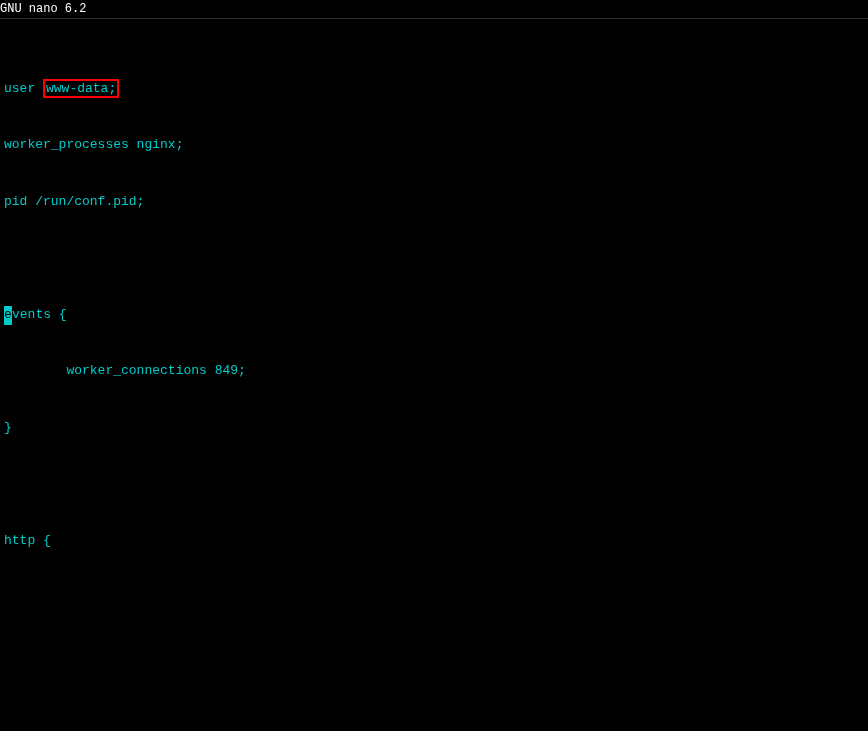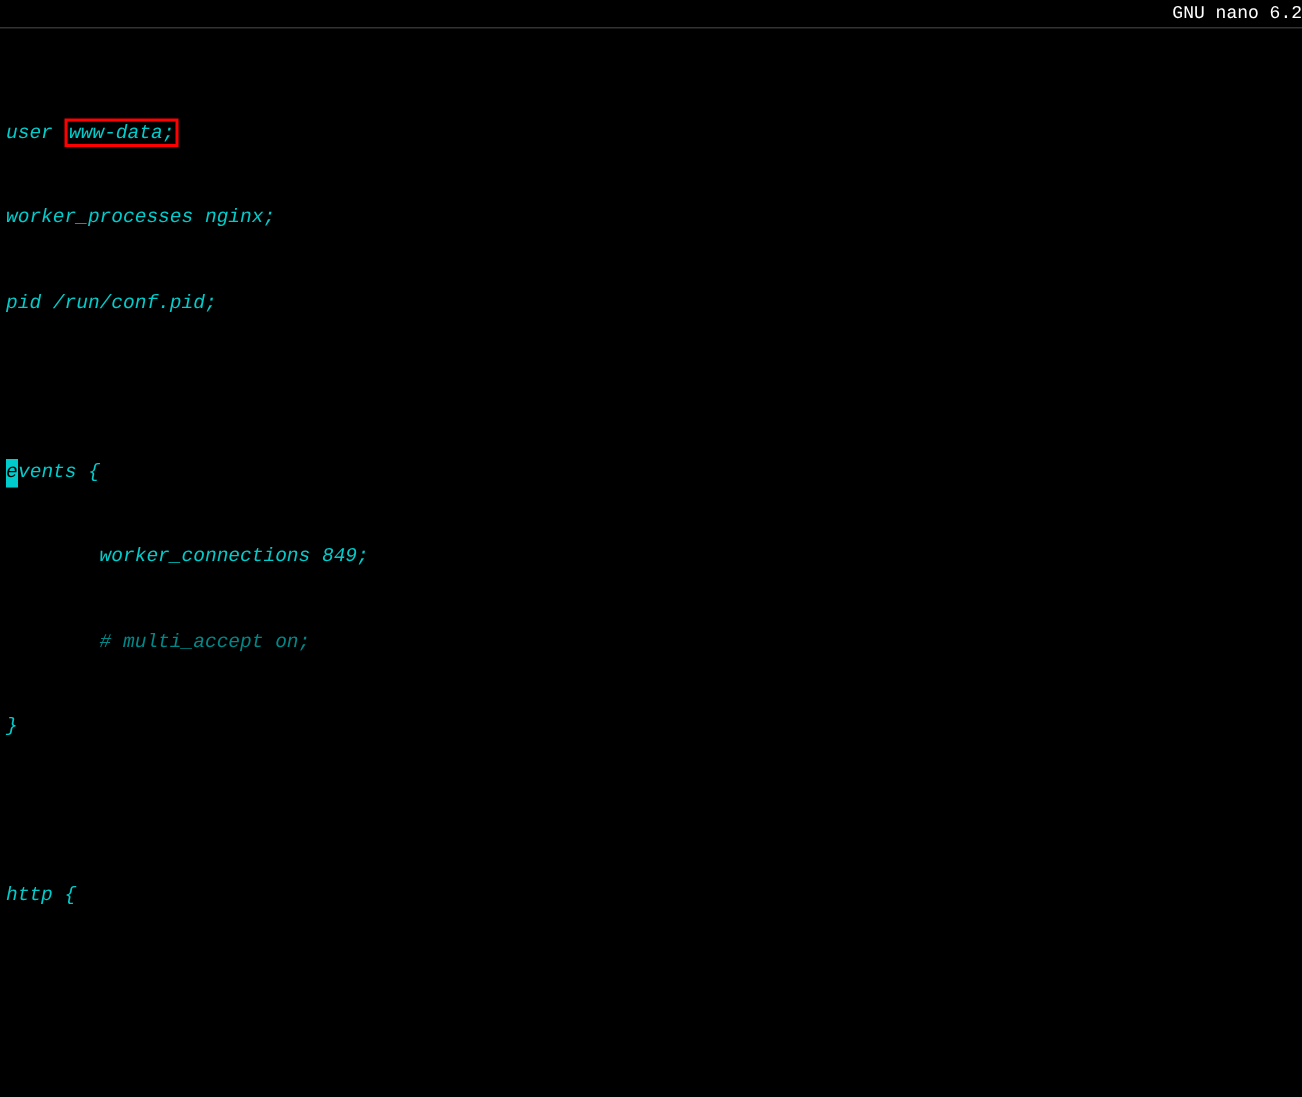--- a/index.html
+++ b/index.html
@@ -14,39 +14,38 @@
       font-size: 13px;
       color: #00cccc;
       width: 868px;
       height: 731px;
       overflow: hidden;
     }
 
     .title-bar {
       background-color: #000000;
       color: #ffffff;
-      text-align: right;
+      text-align: left;
       padding: 2px 0;
       font-size: 12px;
       border-bottom: 1px solid #333;
     }
 
     .editor-area {
       padding: 4px 0 0 0;
       line-height: 1.45;
       white-space: pre;
       font-family: 'Courier New', Courier, monospace;
       font-size: 13px;
     }
 
     .line {
       display: block;
       padding: 0 4px;
       white-space: pre;
-      font-style: italic;
     }
 
     .normal { color: #00cccc; }
     .comment { color: #008888; }
     .highlight-box {
       background-color: transparent;
       border: 2px solid #ff0000;
       display: inline;
       padding: 0 1px;
     }
@@ -72,21 +71,20 @@
 </div>
 
 <div class="editor-area">
   
   <span class="line normal"><span>user </span><span class="highlight-box">www-data;</span></span>
   <span class="line normal">worker_processes nginx;</span>
   <span class="line normal">pid /run/conf.pid;</span>
   <span class="line"> </span>
   <span class="line normal cursor-line"><span class="cursor-marker">e</span>vents {</span>
   <span class="line normal">        worker_connections 849;</span>
-  <span class="line comment">        # multi_accept on;</span>
   <span class="line normal">}</span>
   <span class="line"> </span>
   <span class="line normal">http {</span>
   <span class="line"> </span>
   
   
   
   
   
   

